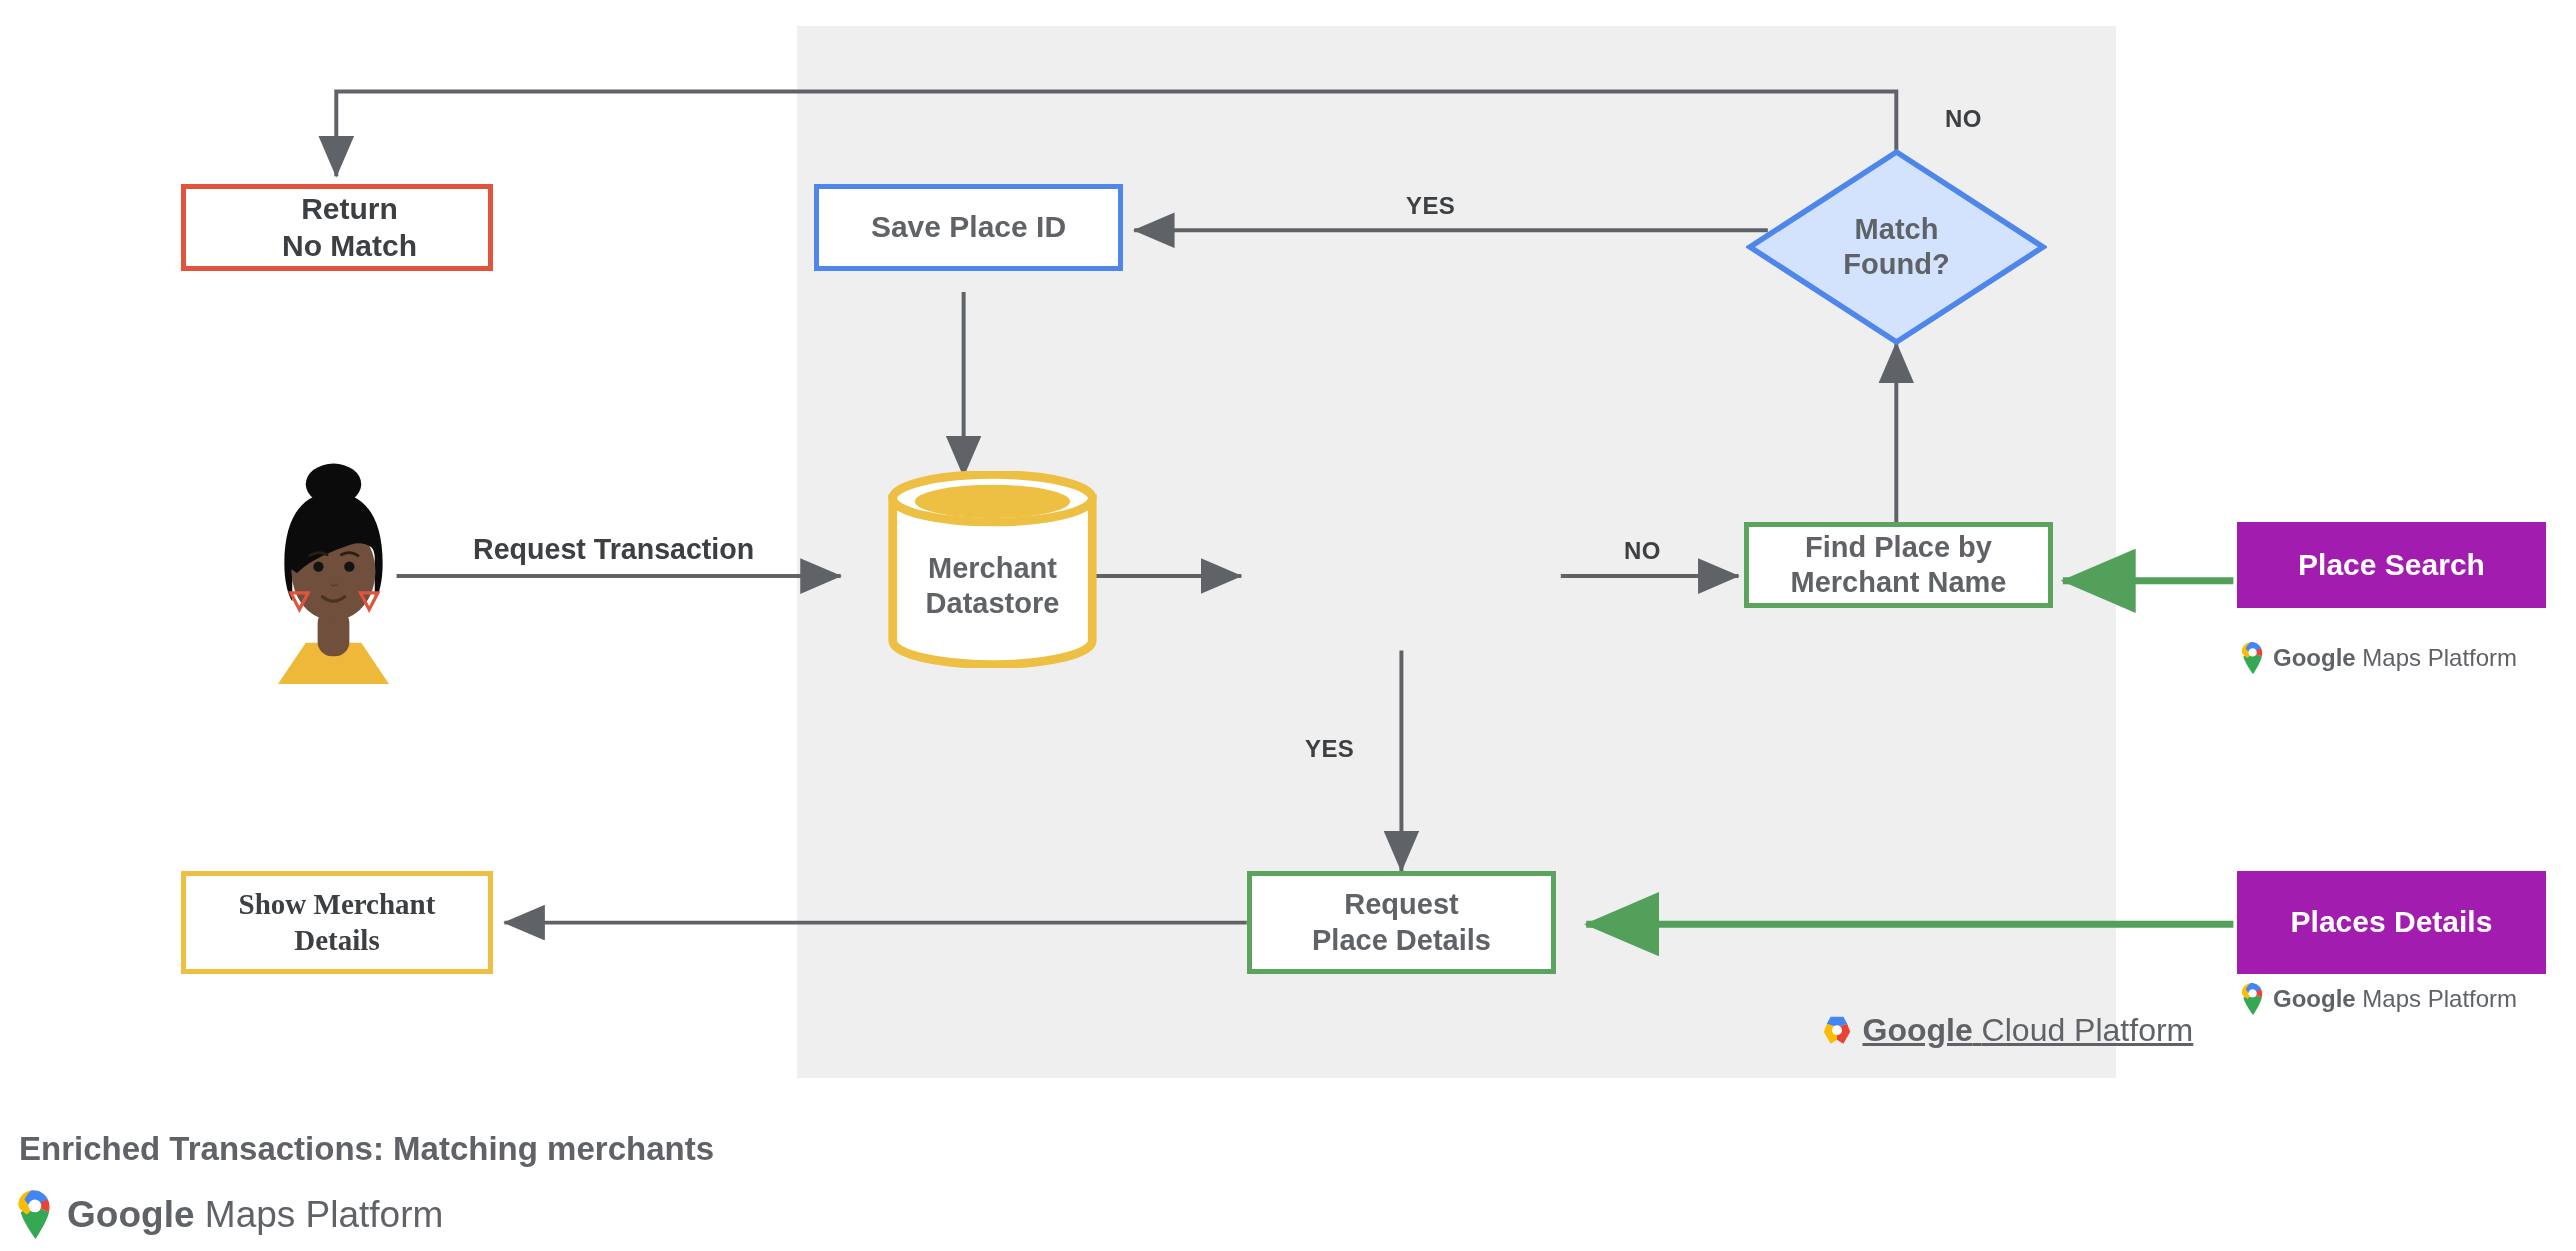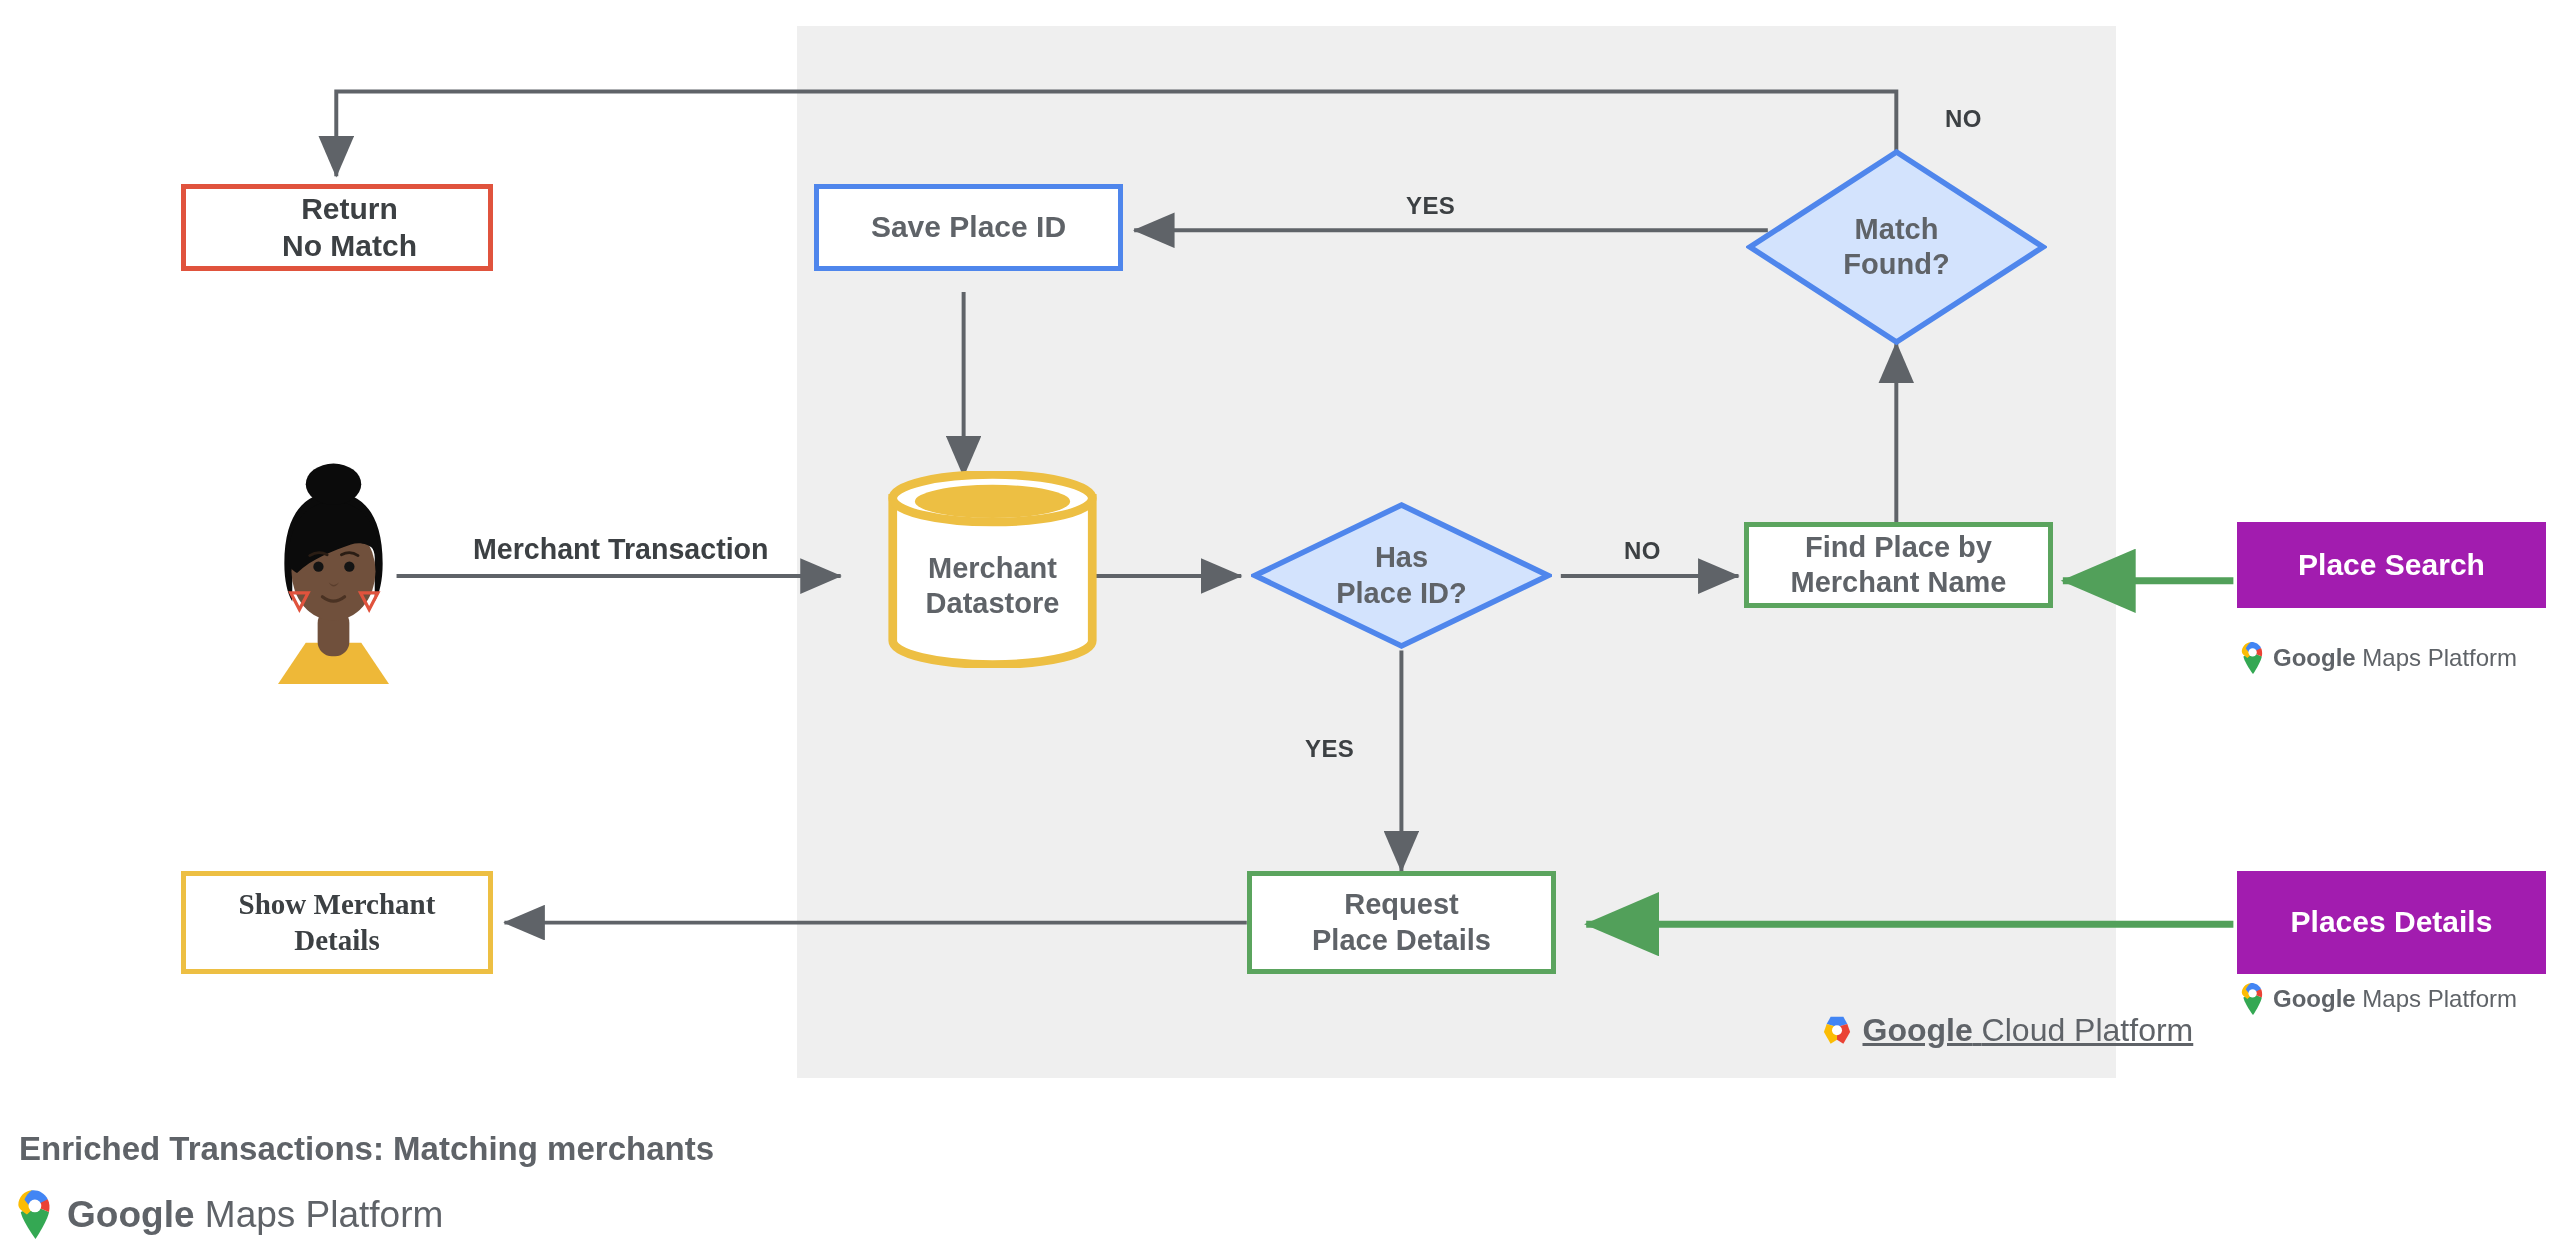--- a/index.html
+++ b/index.html
@@ -160,31 +160,20 @@
       <ellipse cx="132" cy="38" rx="98" ry="21" fill="#edbf43"></ellipse>
     </svg>
     <div class="clabel" style="font-size:29px;">
       <span>
         <span>Merchant</span><br>
         <span>Datastore</span>
       </span>
     </div>
   </div>
 
-  <div class="diamond" style="left:1251px;top:501px;width:301px;height:149px;">
-    <svg width="301" height="149" viewBox="0 0 380 188" xmlns="http://www.w3.org/2000/svg">
-      <polygon points="190,5 375,94 190,183 5,94" fill="#d3e3fd" stroke="#4f86ec" stroke-width="7"></polygon>
-    </svg>
-    <div class="dlabel" style="font-size:29px;">
-      <span>
-        <span>Has</span><br>
-        <span>Place ID?</span>
-      </span>
-    </div>
-  </div>
 
   <div class="node box green" style="left:1744px;top:522px;width:309px;height:86px;font-size:29px;">
     <span>
       <span>Find Place by</span><br>
       <span>Merchant Name</span>
     </span>
   </div>
 
   <div class="node box greenfill" style="left:2237px;top:522px;width:309px;height:86px;font-size:30px;">
     <span>Place Search</span>
@@ -253,21 +242,21 @@
 
       <path d="M84 152 Q90 162 97 152 Q90 158 84 152 Z" fill="#5a3e2d"></path>
 
       <path d="M76 170 Q90 181 104 170" stroke="#4a3223" stroke-width="4" fill="none" stroke-linecap="round"></path>
 
       <path d="M36 165 L58 165 L47 186 Z" fill="none" stroke="#e0533d" stroke-width="4"></path>
       <path d="M124 165 L146 165 L135 186 Z" fill="none" stroke="#e0533d" stroke-width="4"></path>
     </svg>
   </div>
 
-  <div class="edge-label big" style="left:473px;top:533px;">Merchant Transaction</div>
+  <div class="edge-label big" style="left:473px;top:533px;">Request Transaction</div>
 
   <div class="edge-label small" style="left:1945px;top:105px;">NO</div>
 
   <div class="edge-label small" style="left:1406px;top:192px;">YES</div>
 
   <div class="edge-label small" style="left:1624px;top:537px;">NO</div>
 
   <div class="edge-label small" style="left:1305px;top:735px;">YES</div>
 
   <div class="gcp-logo" style="left:1821px;top:1012px;">

